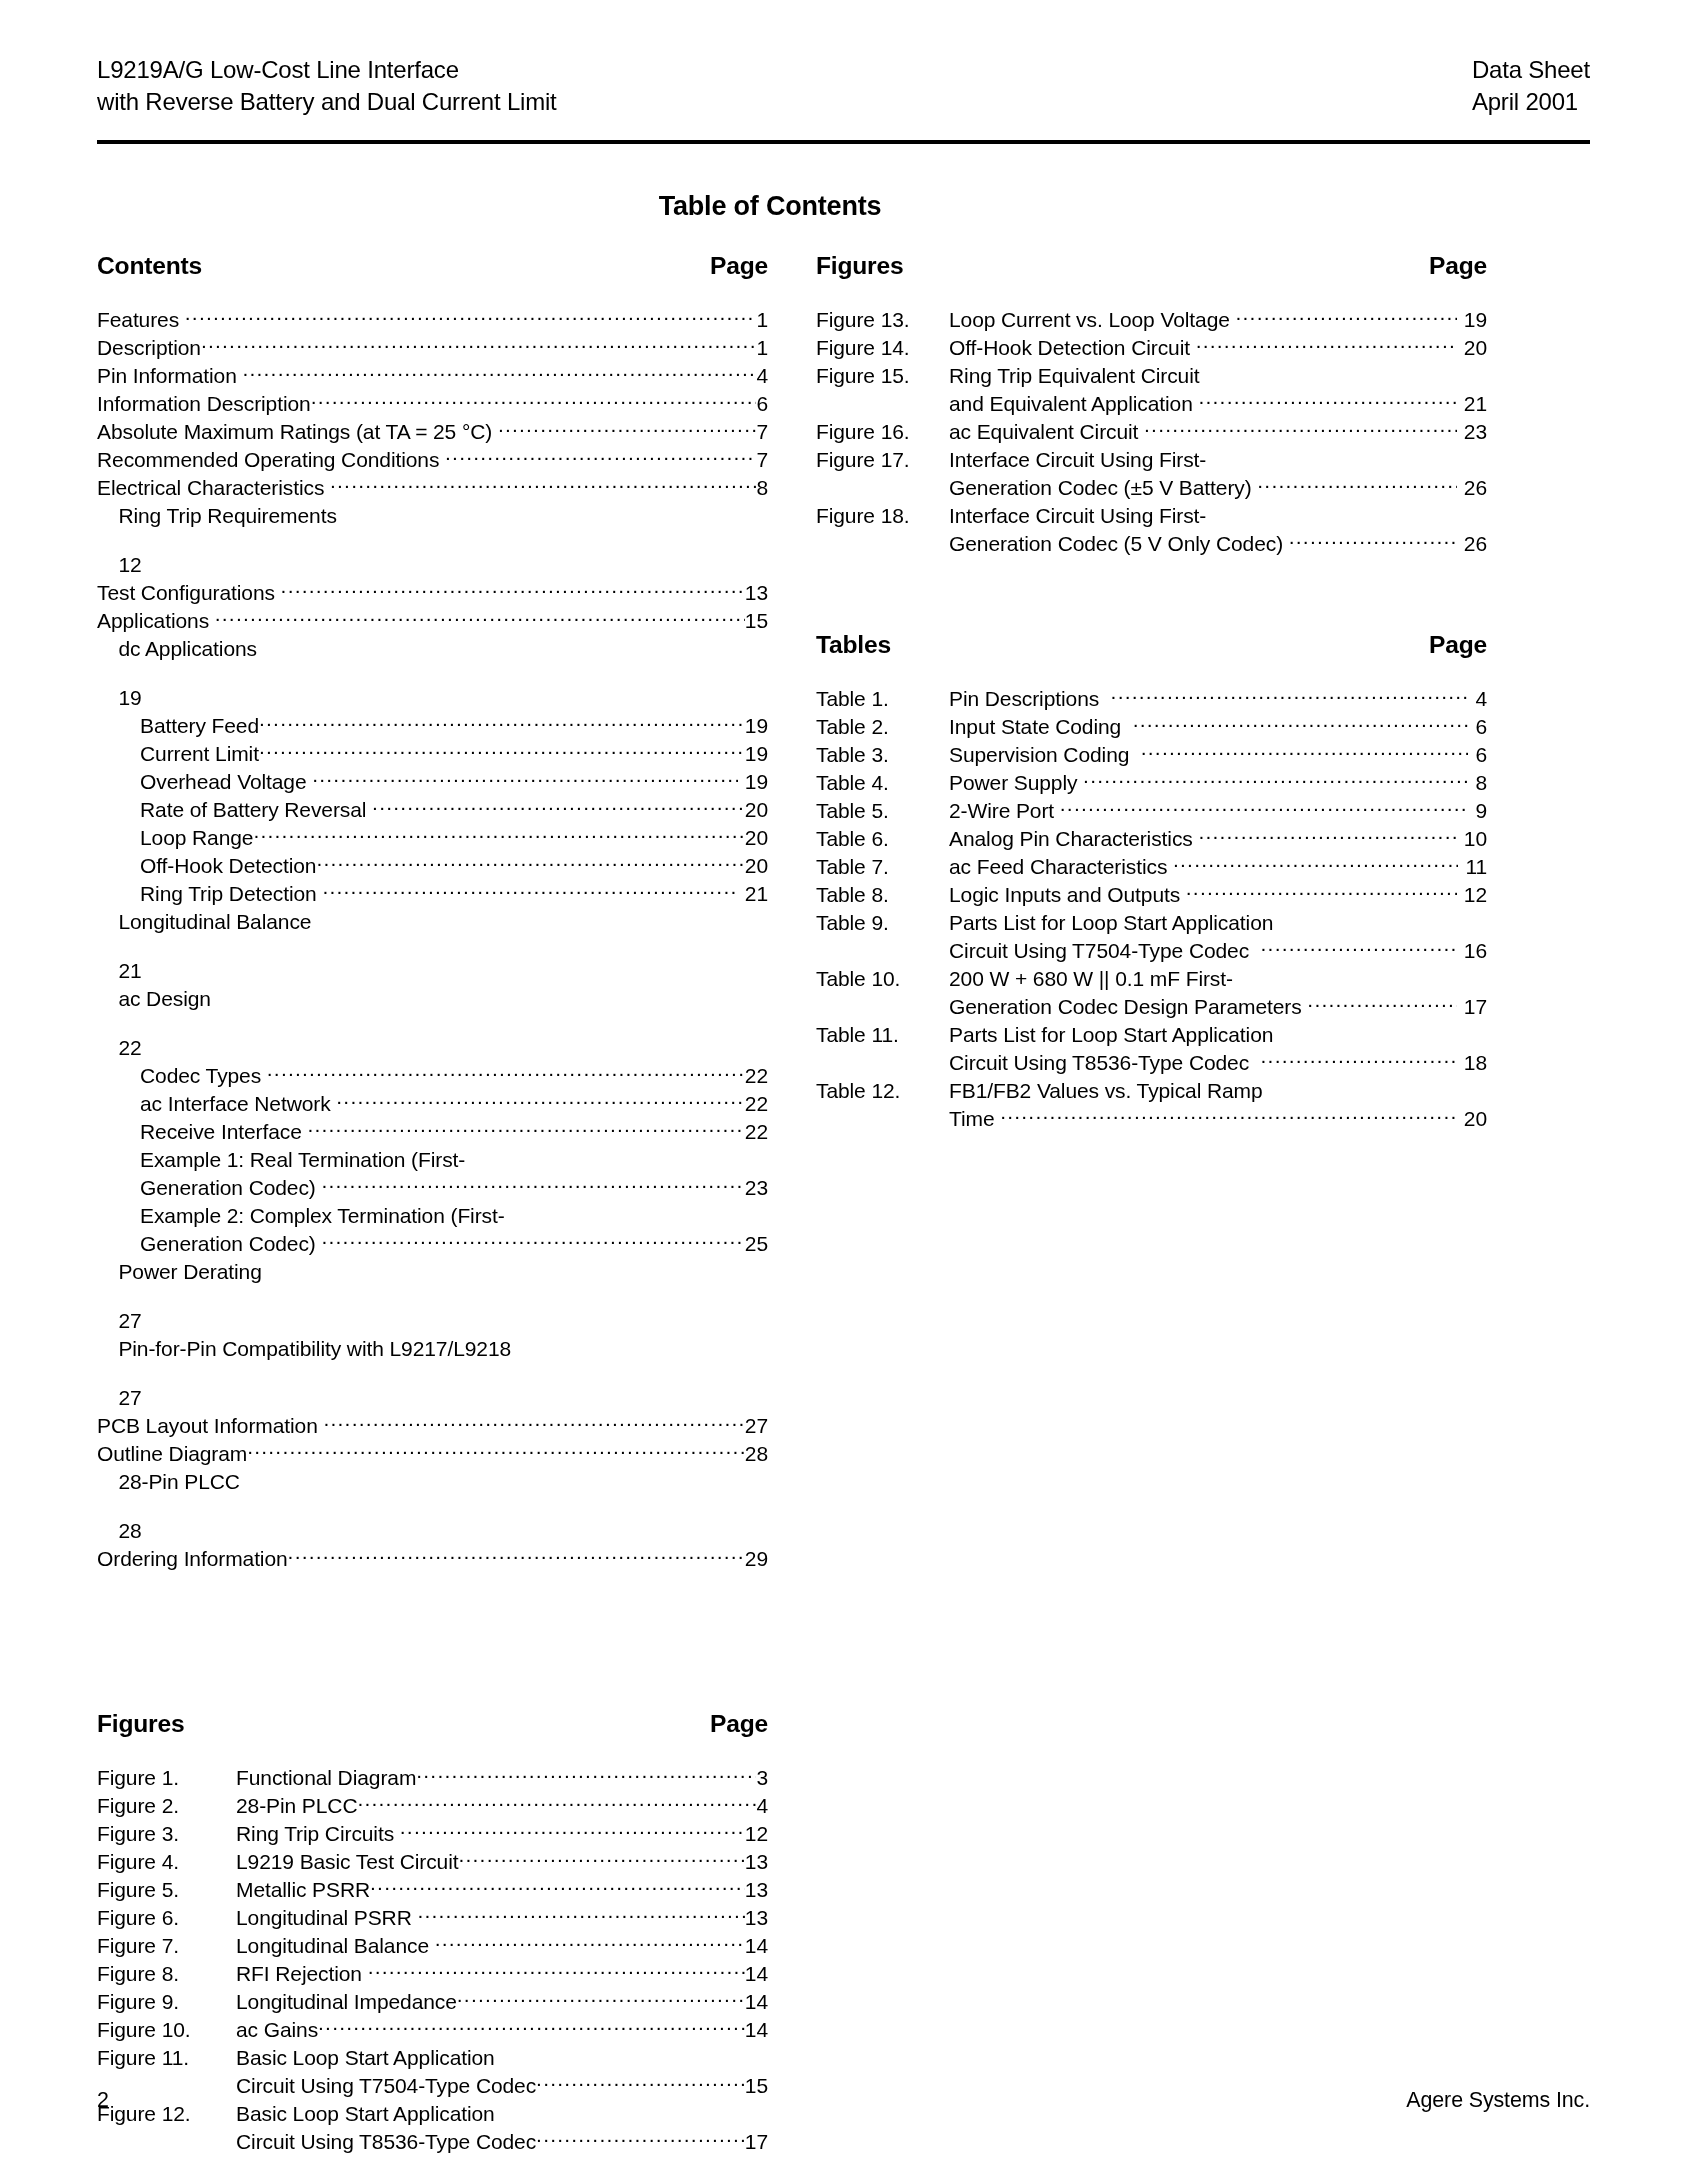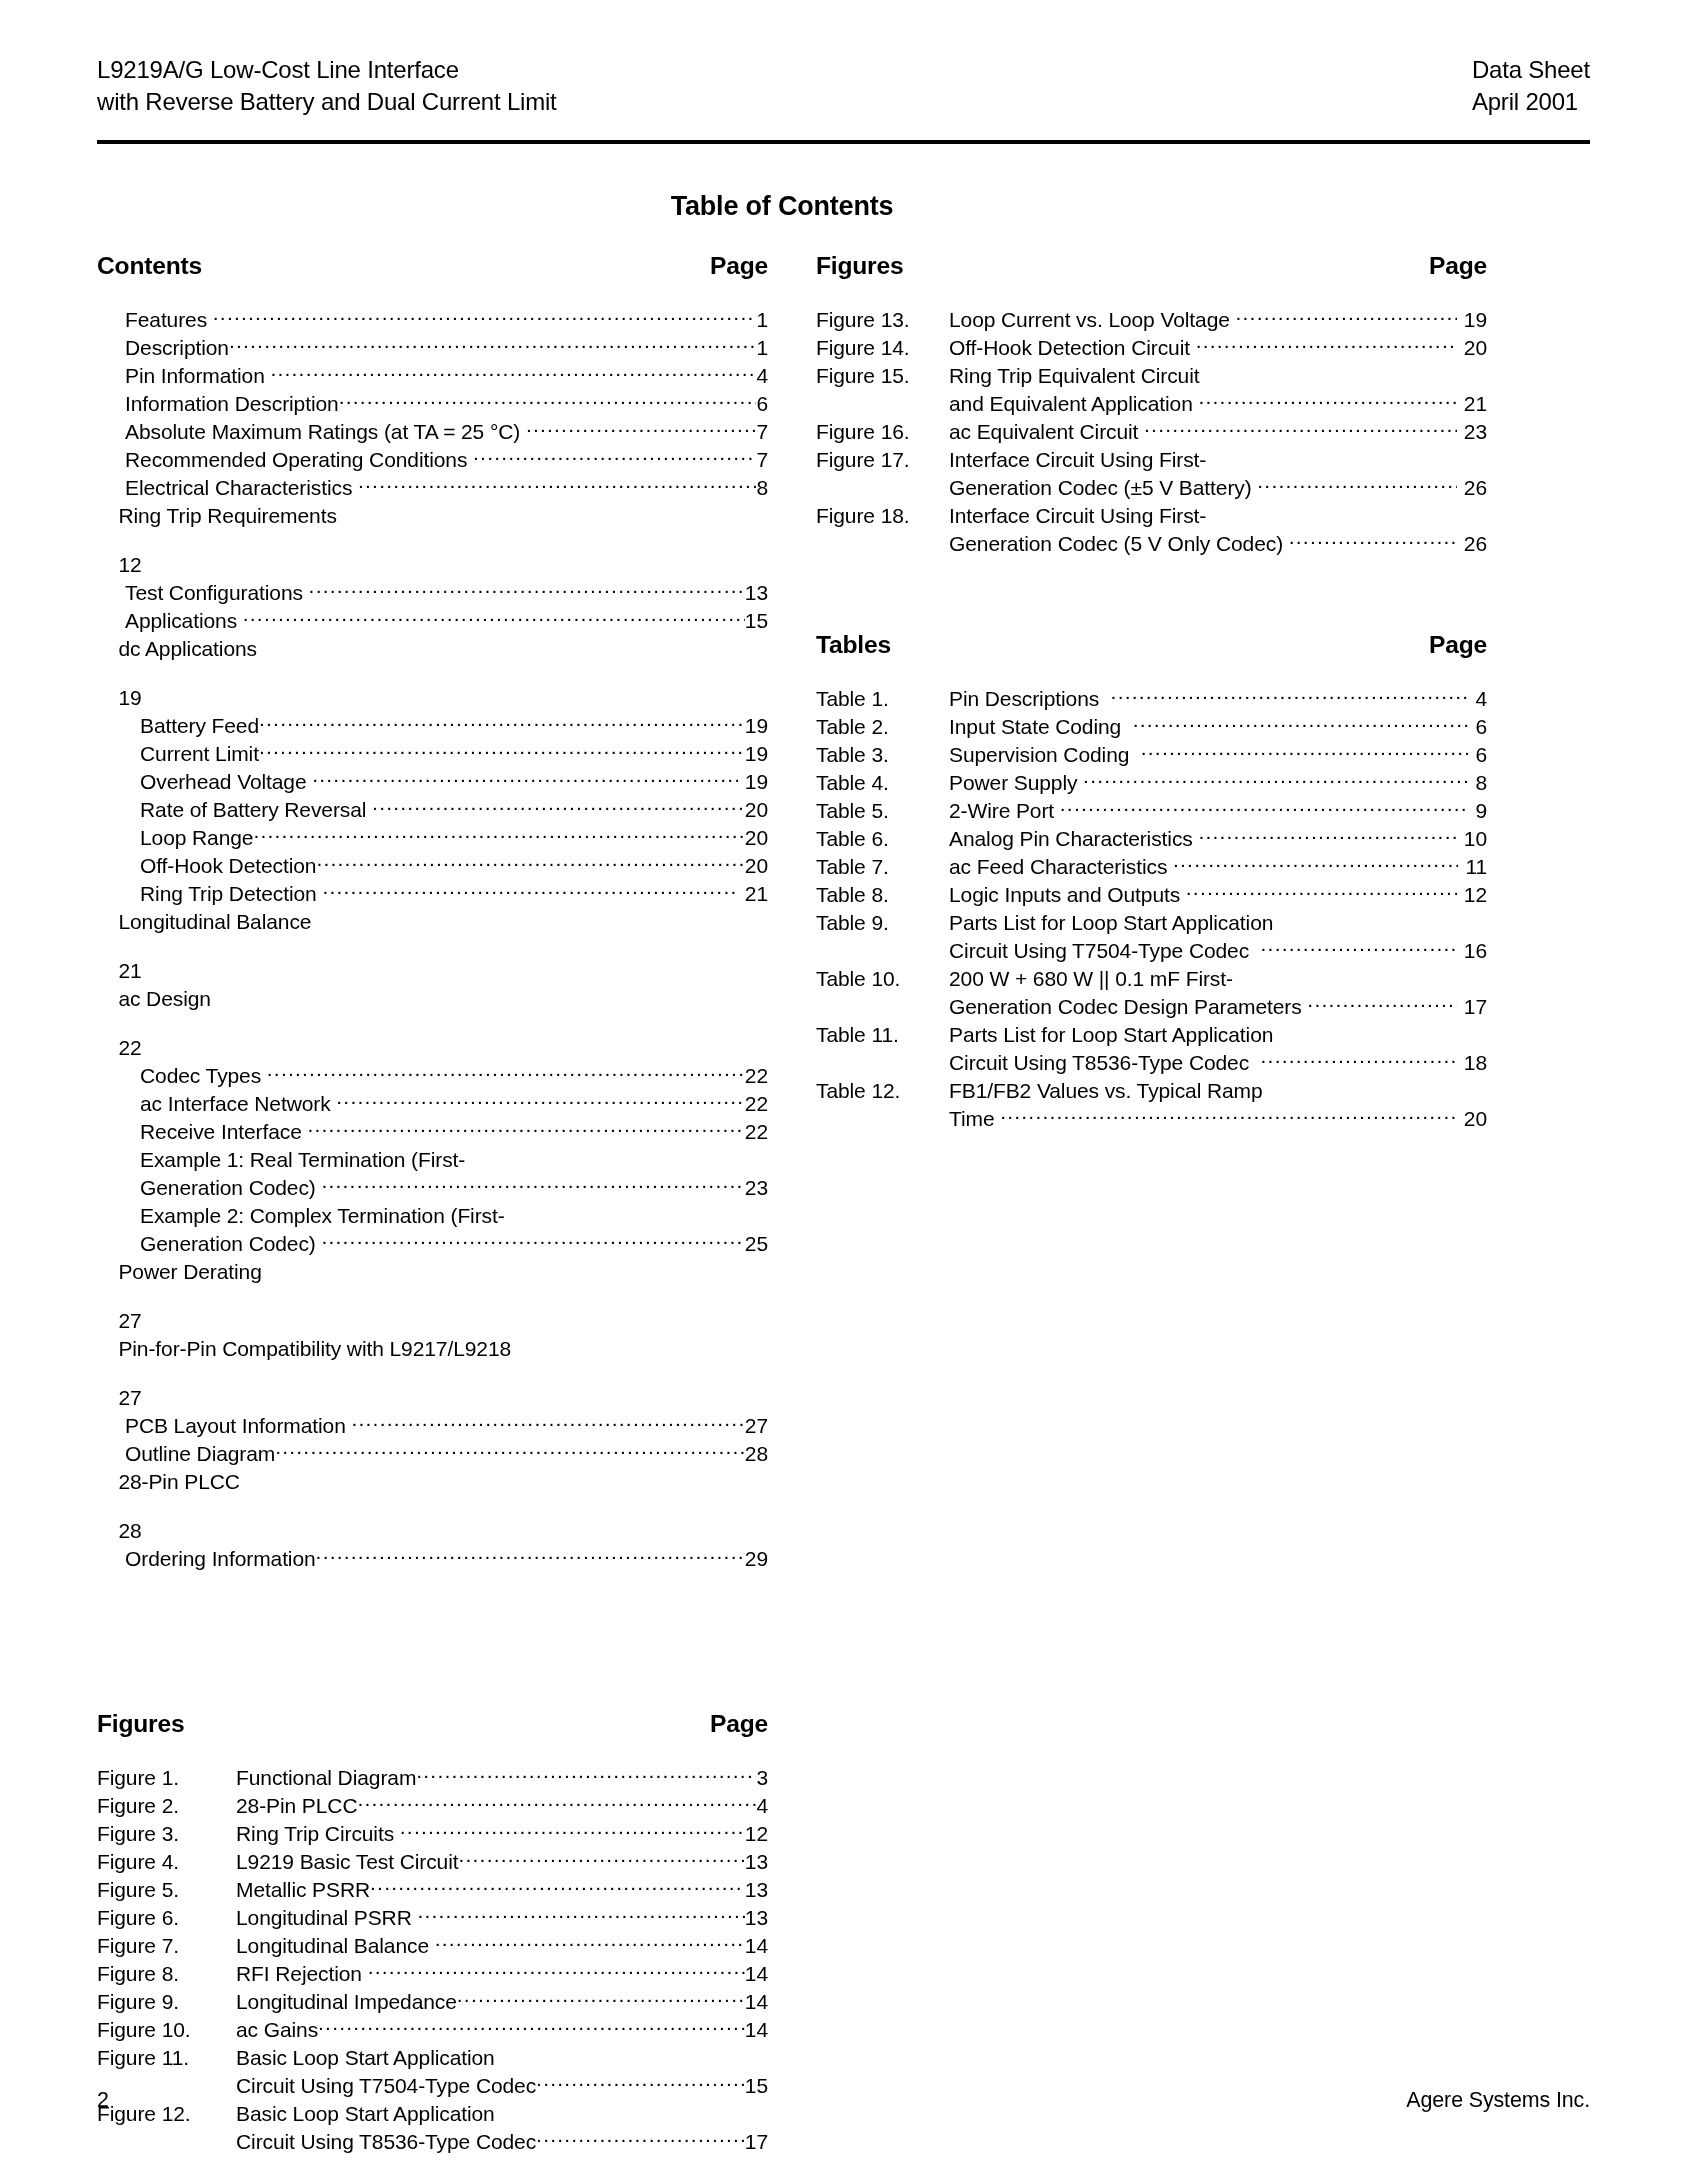--- a/index.html
+++ b/index.html
@@ -53,21 +53,20 @@
   
   .page-title {
     position: absolute;
     left: 0;
     top: 191px;
     width: 1540px;
     text-align: center;
     font-weight: bold;
     font-size: 27px;
     letter-spacing: -0.2px;
-    padding-left: 12px;
   }
 
   
   .col-left {
     position: absolute;
     left: 97px;
     top: 252px;
     width: 671px;
   }
   .col-right {
@@ -121,21 +120,21 @@
     letter-spacing: 1.2px;
   }
   .entry .pagenum {
     flex: none;
     text-align: right;
   }
   
   .entry.nolead .leader::before { content: ""; }
 
   
-  .ind0 { padding-left: 0px; margin-left: 28px; }
+  .ind0 { padding-left: 0px; }
   .ind1 { padding-left: 21.4px; flex-direction: column; }
   .ind2 { padding-left: 43px; }
 
   
   .numlist .entry .label { width: 139px; }
   .numlist .entry .label.blank { width: 139px; }
   .col-right .numlist .entry .label { width: 133px; }
   .col-right .numlist .entry .label.blank { width: 133px; }
 
   

